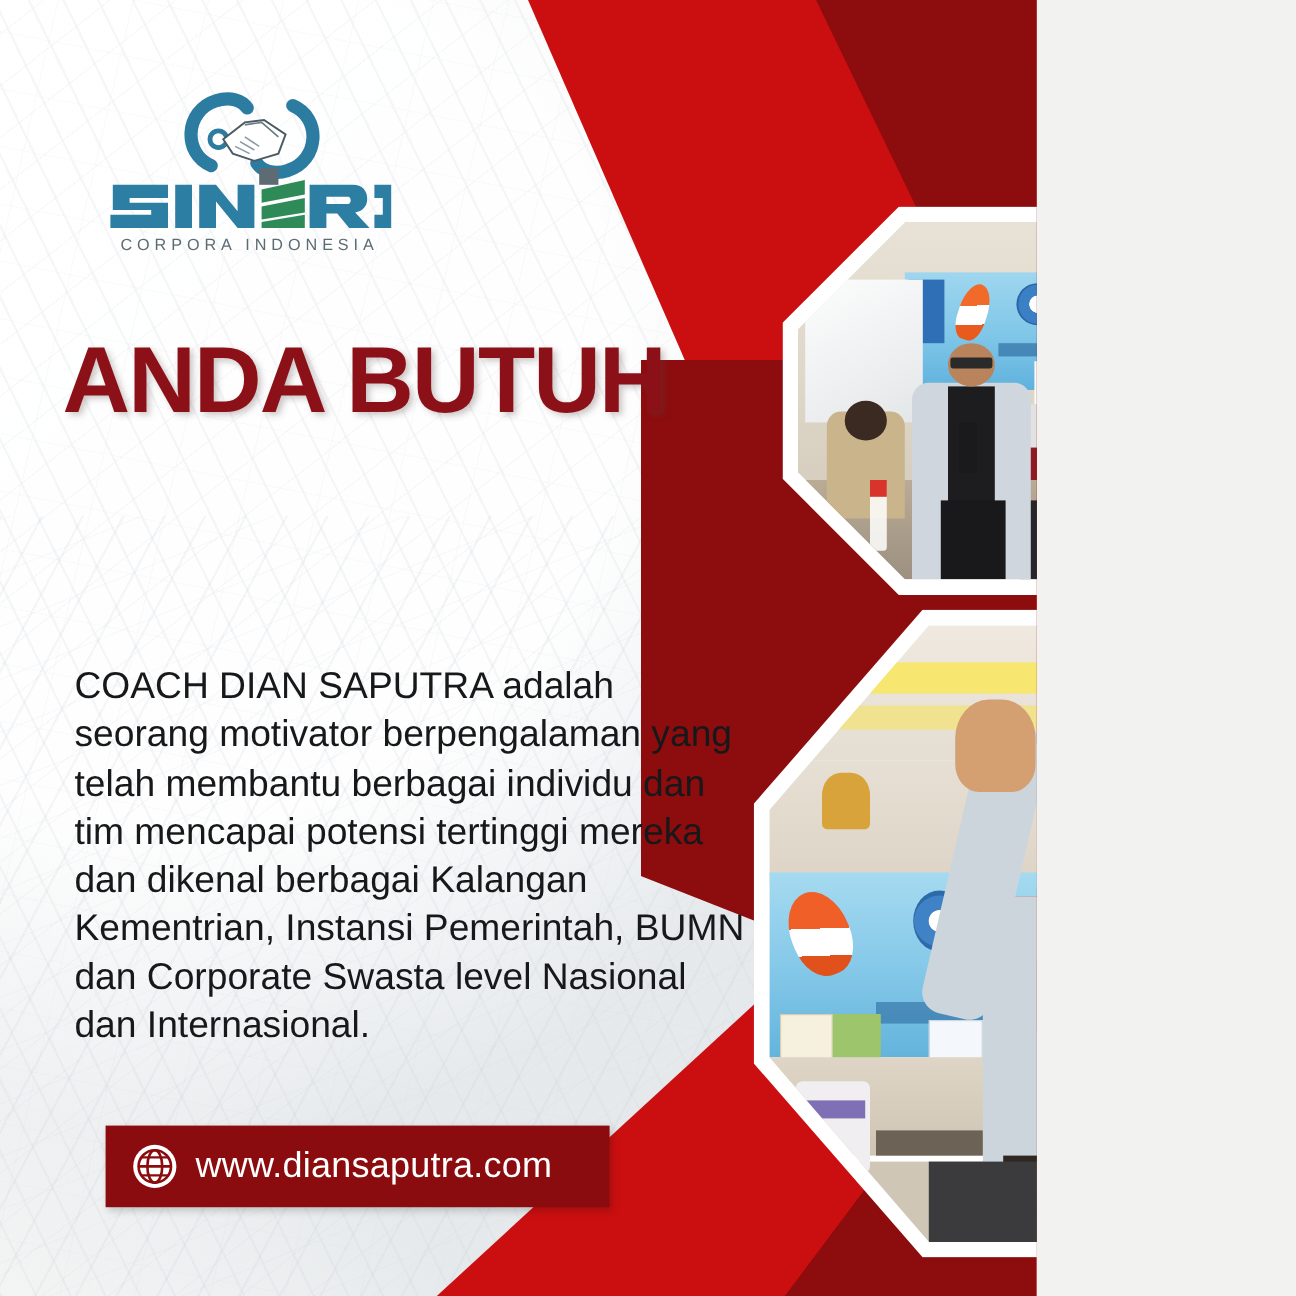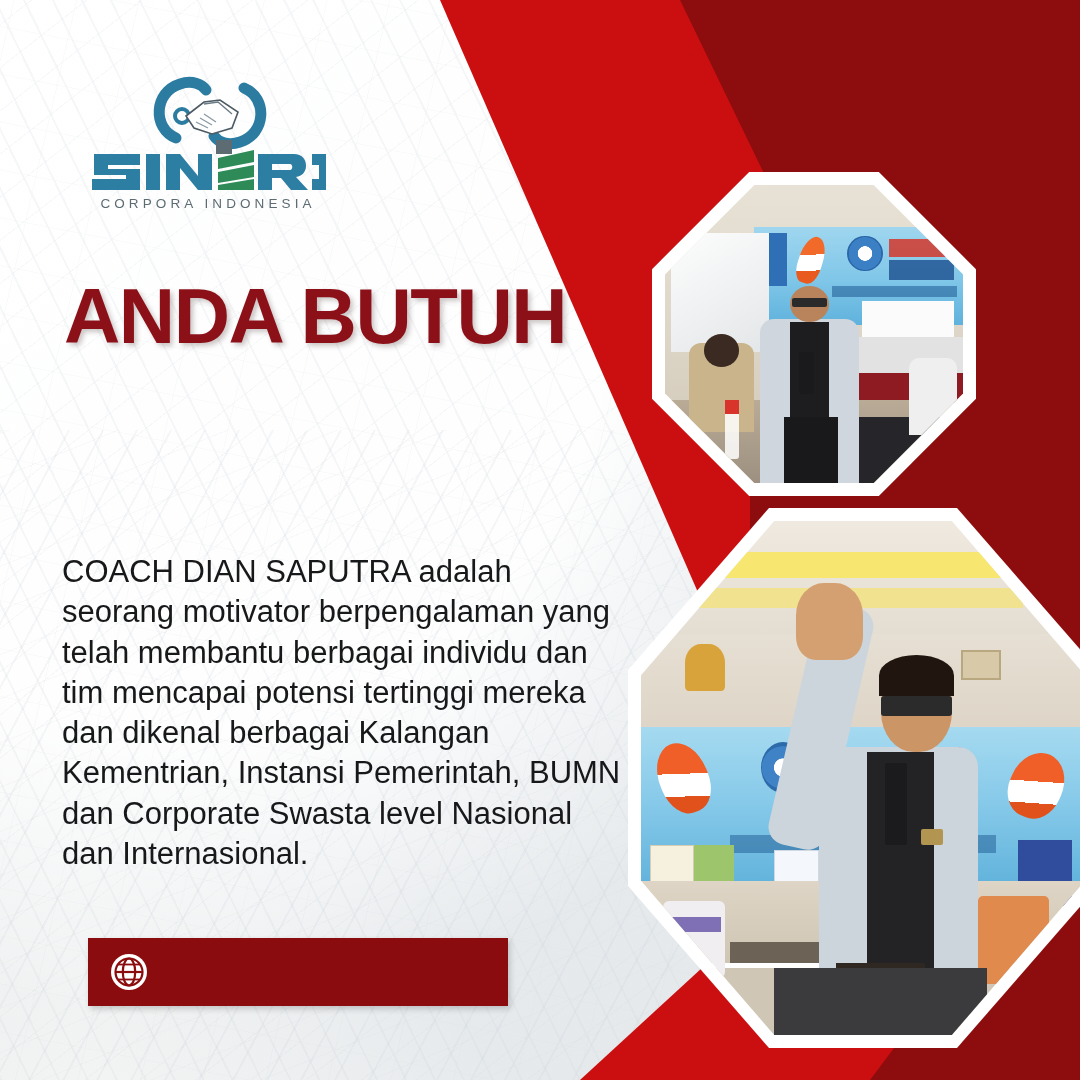--- a/index.html
+++ b/index.html
@@ -1,21 +1,21 @@
 <!DOCTYPE html>
 <html><head>
 <meta charset="utf-8">
 <style>
   * { margin:0; padding:0; box-sizing:border-box; }
   body {
     width:1080px; height:1080px; overflow:hidden;
     font-family:"Liberation Sans", sans-serif;
     background:#f2f2f0;
   }
-  .poster { position:relative; width:1080px; height:1080px; overflow:hidden; background:#f9a8d4; }
+  .poster { position:relative; width:864px; height:1080px; overflow:hidden; background:#f9a8d4; }
 
   
   .bg-paper {
     position:absolute; inset:0;
     background:
       radial-gradient(circle at 18% 30%, rgba(255,255,255,.95) 0 35%, rgba(0,0,0,0) 60%),
       radial-gradient(circle at 70% 78%, rgba(228,232,235,.9) 0 30%, rgba(0,0,0,0) 62%),
       linear-gradient(135deg,#fbfbfa 0%,#eef0f1 40%,#f7f7f6 70%,#e9ecee 100%);
   }
   .bg-crinkle {
@@ -64,21 +64,21 @@
   .logo { position:absolute; left:88px; top:72px; width:240px; height:150px; }
   .logo-mark { position:absolute; left:58px; top:0; width:130px; height:82px; }
   .logo-word { position:absolute; left:0; top:66px; width:240px; height:58px; }
   .logo-sub {
     position:absolute; left:0; top:124px; width:240px;
     text-align:center; font-size:13.5px; letter-spacing:4.1px;
     color:#5d6b72; font-weight:400;
   }
 
   
-  .headline { position:absolute; left:64px; top:278px; width:600px; }
+  .headline { position:absolute; left:52px; top:278px; width:600px; }
   .head-line1, .head-line2 {
     font-weight:800; font-size:78px; line-height:.98;
     letter-spacing:-1.5px; white-space:nowrap;
   }
   .head-line1 { color:#8c1018; text-shadow:3px 3px 5px rgba(90,70,70,.30); }
   .head-line2 { color:#0d0d0d; margin-top:20px; text-shadow:3px 3px 5px rgba(80,80,80,.25); }
 
   
   .body-copy {
     position:absolute; left:62px; top:552px; width:560px;
@@ -241,20 +241,21 @@
     <span class="globe-icon">
       <svg viewBox="0 0 38 38" width="38" height="38">
         <circle cx="19" cy="19" r="18" fill="#ffffff"></circle>
         <circle cx="19" cy="19" r="13.5" fill="none" stroke="#8b0c0e" stroke-width="2.2"></circle>
         <ellipse cx="19" cy="19" rx="6.2" ry="13.5" fill="none" stroke="#8b0c0e" stroke-width="2.2"></ellipse>
         <line x1="5.5" y1="19" x2="32.5" y2="19" stroke="#8b0c0e" stroke-width="2.2"></line>
         <line x1="8" y1="11.5" x2="30" y2="11.5" stroke="#8b0c0e" stroke-width="1.8"></line>
         <line x1="8" y1="26.5" x2="30" y2="26.5" stroke="#8b0c0e" stroke-width="1.8"></line>
       </svg>
     </span>
+    <span class="web-url">www.diansaputra.com</span>
   </div>
 
   <div class="photo photo-top">
     <div class="photo-inner">
       <div class="scene">
         <div class="t-wall"></div>
         <div class="t-banner"></div>
         <div class="t-banner-blue"></div>
         <div class="t-koi"></div>
         <div class="t-logo-circ"></div>

